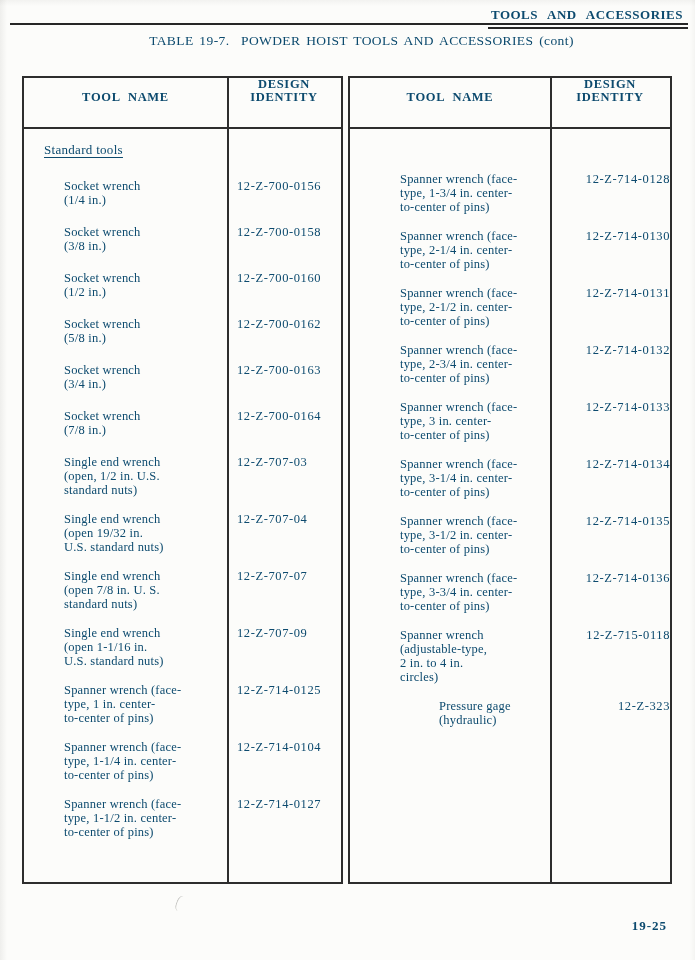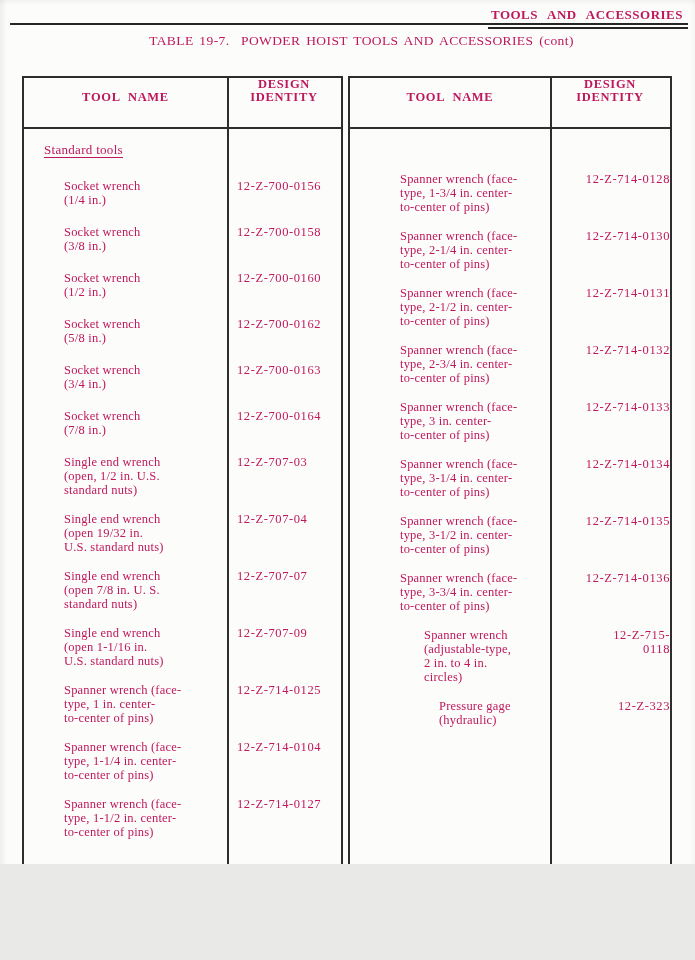--- a/index.html
+++ b/index.html
@@ -1,19 +1,19 @@
 <!DOCTYPE html>
 <html><head>
 <meta charset="utf-8">
 <style>
   html,body { margin:0; padding:0; }
   body { width:695px; height:960px; background:#e9e9e7; font-family:"Liberation Serif", serif; }
   .page {
-    position:relative; width:695px; height:864px; background:#fcfcfa;
-    color:#be185d; overflow:hidden;
+    position:relative; width:695px; height:960px; background:#fcfcfa;
+    color:#0c4a6e; overflow:hidden;
   }
   .page::before {
     content:""; position:absolute; inset:0; pointer-events:none;
     background:
       linear-gradient(90deg, rgba(60,60,55,0.07), rgba(0,0,0,0) 7px),
       linear-gradient(180deg, rgba(60,60,55,0.05), rgba(0,0,0,0) 6px),
       linear-gradient(270deg, rgba(60,60,55,0.04), rgba(0,0,0,0) 5px);
   }
   .running-header {
     position:absolute; top:7px; right:12px;
@@ -54,21 +54,21 @@
   #left-table  .row { grid-template-columns:203px 1fr; }
   #right-table .row { grid-template-columns:200px 1fr; }
   .cell-name {
     padding-left:40px; font-size:12.5px; line-height:14px;
     white-space:pre-line; letter-spacing:0.2px;
   }
   #right-table .cell-name { padding-left:50px; }
   .cell-id { padding-left:10px; font-size:12.5px; line-height:14px; letter-spacing:0.6px; }
   #right-table .cell-id { padding-left:13px;text-align:right; }
   #left-rows .row:nth-child(-n+6) { margin-bottom:18px; }
-  #right-rows .row:nth-child(9)  { margin-top:15px;padding-left:24px; }
+  #right-rows .row:nth-child(9)  { margin-top:15px; }
   #right-rows .row:nth-child(10) { margin-top:14px;padding-left:39px; }
   .page-number { position:absolute; top:918px; right:28px; font-size:13px; font-weight:bold; letter-spacing:1px; }
   .artifact {
     position:absolute; left:176px; top:896px; width:9px; height:16px;
     border-left:1.5px solid rgba(95,95,90,0.35); transform:rotate(20deg); border-radius:45%;
   }
 </style>
 </head>
 <body>
 

